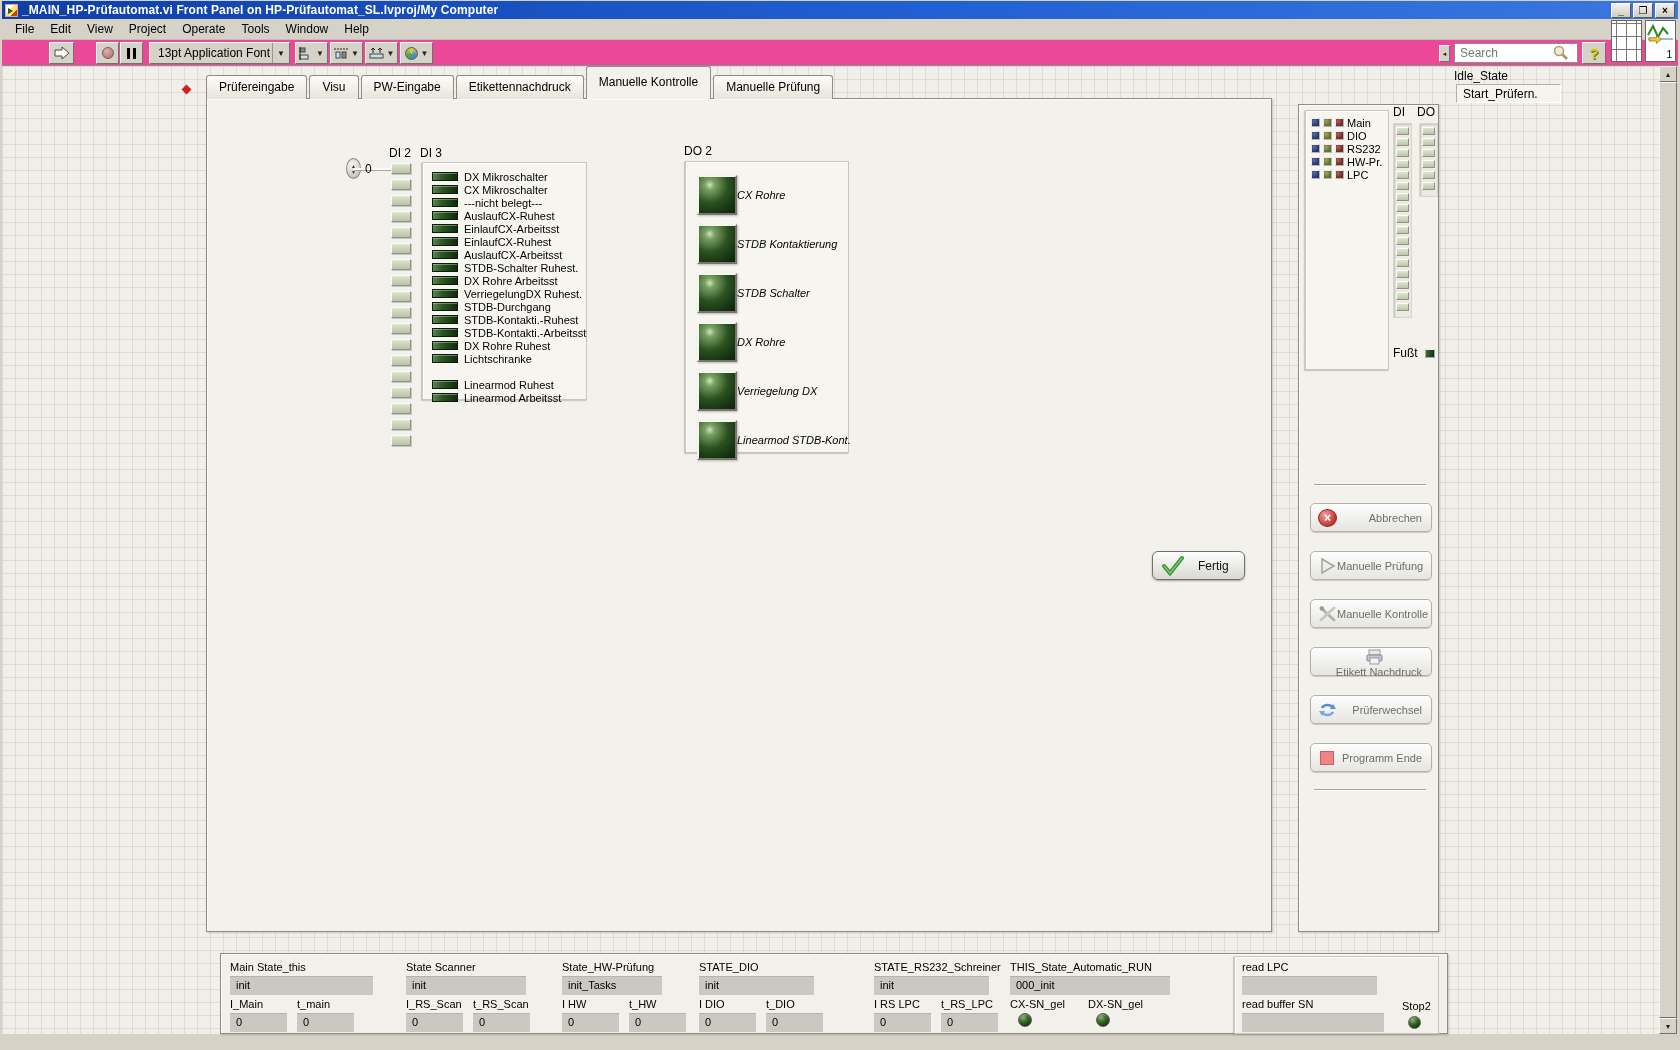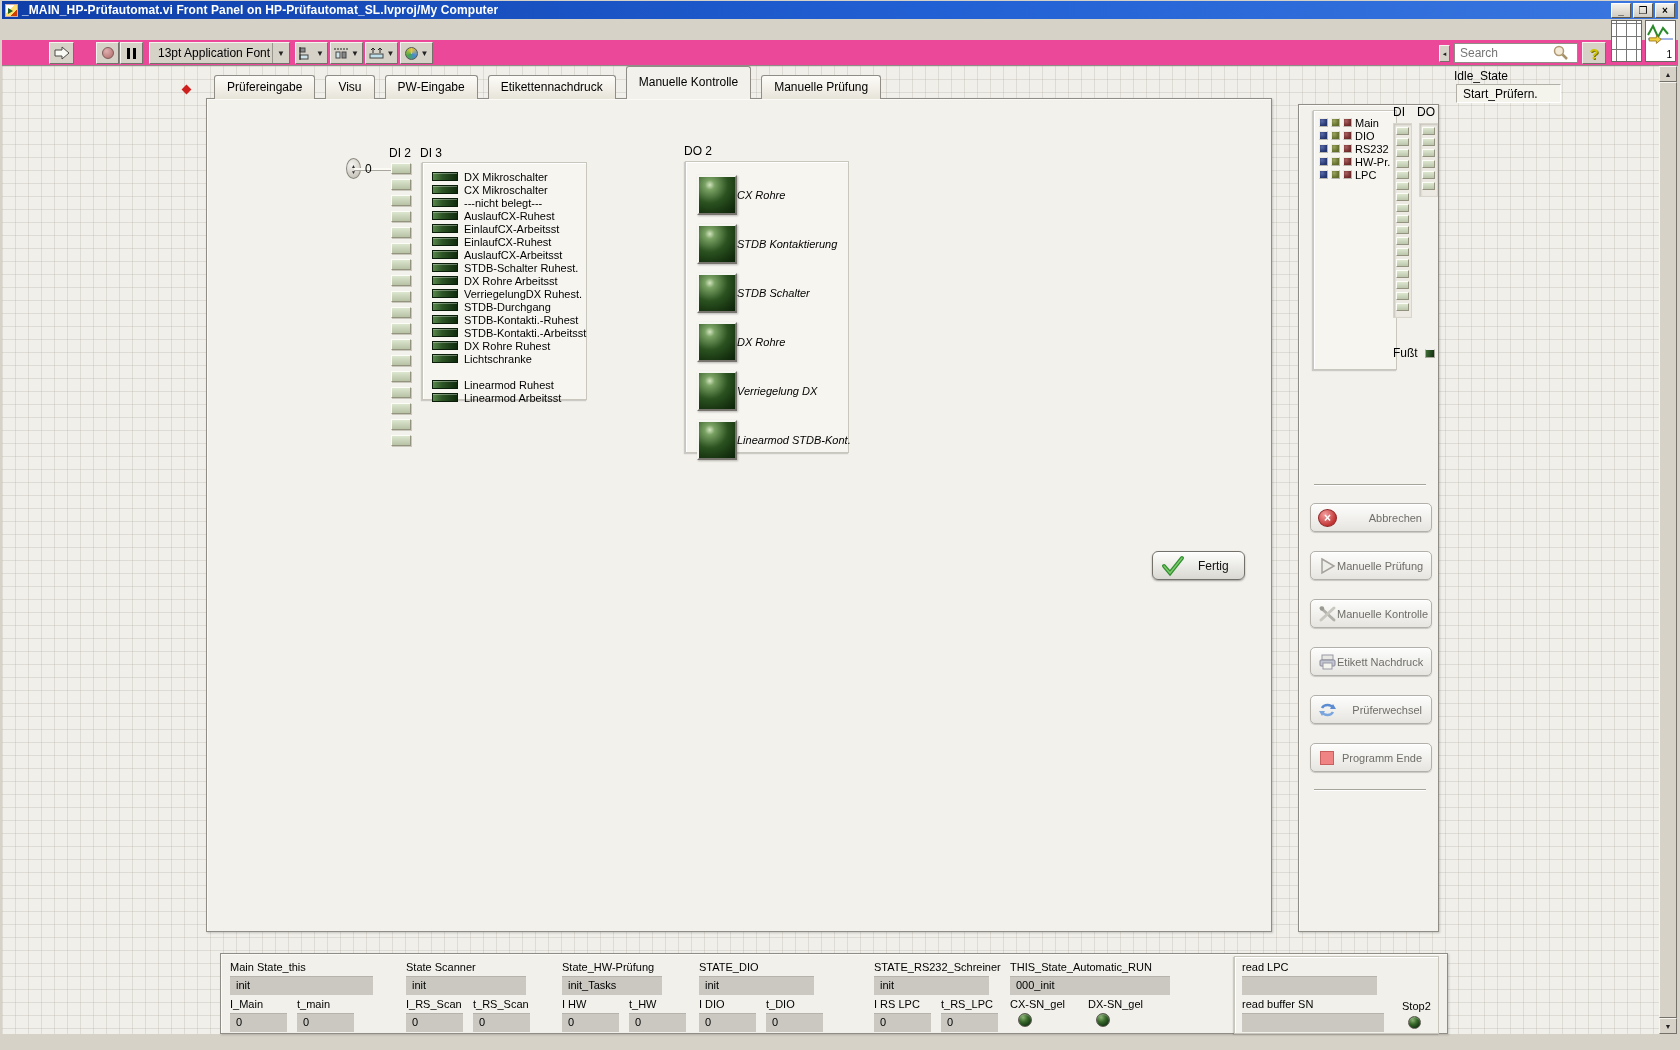--- a/index.html
+++ b/index.html
@@ -51,21 +51,21 @@
   .abs{position:absolute;}
   .box{position:absolute;background:#f2f1eb;border:1px solid #8f8d85;
     box-shadow:inset 1px 1px 0 #fbfaf6, 1px 1px 2px rgba(0,0,0,.18);}
   .subbox{position:absolute;background:#f6f5f0;border:1px solid #c9c7bd;
     box-shadow:inset 1px 1px 0 #ffffff, -1px 1px 1px rgba(90,88,80,.25);}
   .lbl{position:absolute;font-size:12px;color:#000;white-space:nowrap;}
   .lbl-s{position:absolute;font-size:11px;color:#000;white-space:nowrap;}
   
   .tabs{position:absolute;left:204px;top:0px;height:33px;display:flex;align-items:flex-end;gap:2px;z-index:6;}
   .tab{height:24px;padding:4px 12px 0;font-size:12px;background:linear-gradient(#fdfcf8,#e7e4d9);
-    border:1px solid #8f8d85;border-bottom:none;border-radius:3px 3px 0 0;white-space:nowrap;margin-left:8px;}
+    border:1px solid #8f8d85;border-bottom:none;border-radius:3px 3px 0 0;white-space:nowrap;}
   .tab.active{height:33px;padding-top:8px;background:#f2f1eb;z-index:7;}
   .diamond{position:absolute;left:181px;top:20px;width:7px;height:7px;background:#cf2020;transform:rotate(45deg);}
   
   .led-rect{display:inline-block;width:26px;height:9px;margin-right:6px;flex:none;
     background:linear-gradient(95deg,#5a8a4c 0%,#2d5526 38%,#0f2a0c 100%);
     border:1px solid #0a1d08;box-shadow:inset 0 1px 0 rgba(255,255,255,.35);}
   .led-pale{width:20px;height:11px;margin-bottom:5px;
     background:linear-gradient(#dde6cf,#b7c2a5);
     border:1px solid #94937f;border-top-color:#fdfdf8;border-left-color:#fdfdf8;
     box-shadow:1px 1px 0 #cac8bd;}
@@ -137,20 +137,30 @@
   <div class="titlebar">
     <span class="appicon"></span>
     <span class="wtitle">_MAIN_HP-Prüfautomat.vi Front Panel on HP-Prüfautomat_SL.lvproj/My Computer</span>
     <span class="wbtns">
       <span class="wbtn">_</span>
       <span class="wbtn">❐</span>
       <span class="wbtn">×</span>
     </span>
   </div>
 
+  <div class="menubar" id="menubar">
+      <span class="menu-item">File</span>
+      <span class="menu-item">Edit</span>
+      <span class="menu-item">View</span>
+      <span class="menu-item">Project</span>
+      <span class="menu-item">Operate</span>
+      <span class="menu-item">Tools</span>
+      <span class="menu-item">Window</span>
+      <span class="menu-item">Help</span>
+    </div>
 
   <div class="toolbar">
     <div class="tbtn" style="left:47px;width:25px;">
       <svg width="16" height="14" viewBox="0 0 16 14">
           <path d="M1 4 h7 V1 l7 6 -7 6 V10 H1 z" fill="#fafaf4" stroke="#4a4a44"></path>
         </svg>
     </div>
     <div class="tbtn" style="left:94px;width:23px;">
       <span style="width:12px;height:12px;border-radius:50%;background:radial-gradient(circle at 35% 30%,#e0b0b0,#b06868);border:1px solid #7e5a5a;"></span>
     </div>
@@ -362,21 +372,21 @@
 
     <div class="fertig">
       <svg width="26" height="22" viewBox="0 0 26 22" style="margin-left:7px;">
         <path d="M4 11 l6 7 L22 3" fill="none" stroke="#2f8f2f" stroke-width="4" stroke-linecap="round"></path>
         <path d="M4 11 l6 7 L22 3" fill="none" stroke="#7cc86a" stroke-width="1.5" stroke-linecap="round"></path>
       </svg>
       <span style="margin-left:12px;">Fertig</span>
     </div>
 
     <div class="box" style="left:1296px;top:38px;width:141px;height:828px;"></div>
-    <div class="subbox" style="left:1303px;top:44px;width:84px;height:260px;margin-left:8px;">
+    <div class="subbox" style="left:1303px;top:44px;width:84px;height:260px;">
       <div id="proclist" style="padding:5px 0 0 5px;">
           <div class="proc-row">
             <span class="sq sq-blue"></span>
             <span class="sq sq-green"></span>
             <span class="sq sq-red"></span>
             <span class="proc-label">Main</span>
           </div>
           <div class="proc-row">
             <span class="sq sq-blue"></span>
             <span class="sq sq-green"></span>
@@ -449,21 +459,21 @@
           <span class="side-btn-label">Manuelle Prüfung</span>
         </div>
         <div class="side-btn" style="top: 533px;">
           <span class="side-ic"><svg width="19" height="18" viewBox="0 0 19 18">
               <line x1="3" y1="3" x2="16" y2="15" stroke="#b2b2aa" stroke-width="3" stroke-linecap="round"></line>
               <line x1="16" y1="3" x2="3" y2="15" stroke="#c8c8c0" stroke-width="3" stroke-linecap="round"></line>
               <circle cx="4" cy="3.5" r="2.2" fill="#9a9a92"></circle>
             </svg></span>
           <span class="side-btn-label">Manuelle Kontrolle</span>
         </div>
-        <div class="side-btn" style="top: 581px;">
+        <div class="side-btn" style="top: 581px; flex-direction: column;">
           <span class="side-ic"><svg width="19" height="18" viewBox="0 0 19 18">
               <rect x="4" y="2" width="11" height="5" fill="#e8e8e2" stroke="#9a98a8"></rect>
               <rect x="2" y="7" width="15" height="6" rx="1" fill="#c2c6d2" stroke="#8a8898"></rect>
               <rect x="5" y="10" width="9" height="6" fill="#f4f4ee" stroke="#9a98a8"></rect>
             </svg></span>
           <span class="side-btn-label">Etikett Nachdruck</span>
         </div>
         <div class="side-btn" style="top: 629px;">
           <span class="side-ic"><svg width="19" height="18" viewBox="0 0 19 18">
               <path d="M4 7 A6 5 0 0 1 15 7" fill="none" stroke="#5c8cd2" stroke-width="2.5"></path>

